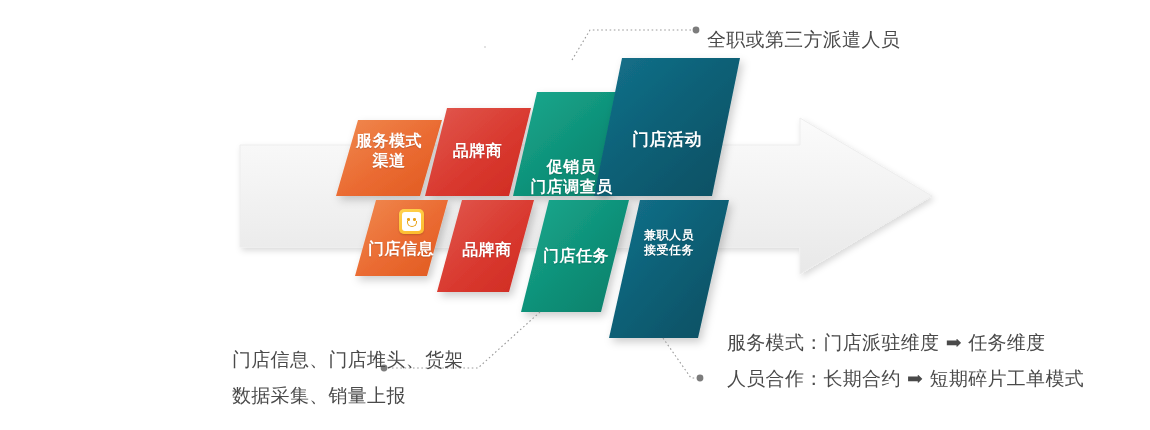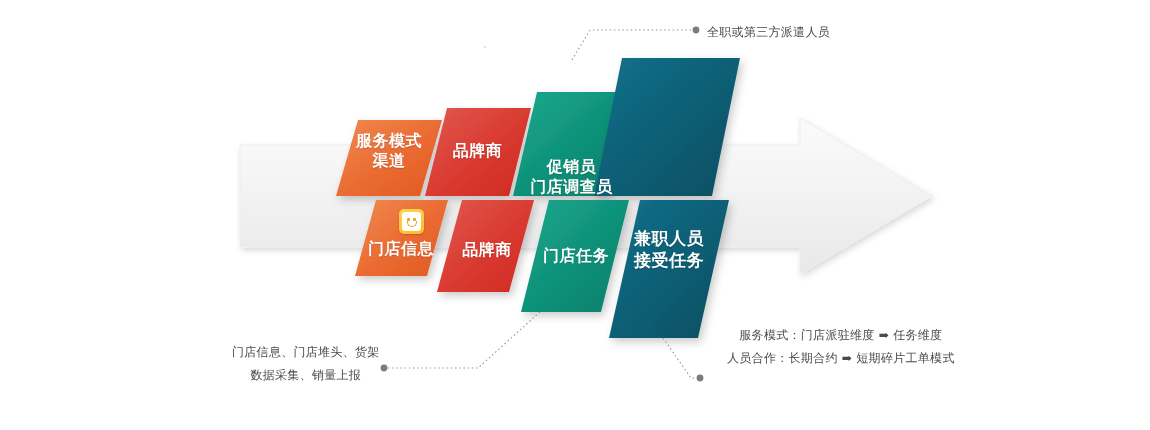--- a/index.html
+++ b/index.html
@@ -32,25 +32,24 @@
     line-height: 1.28;
     white-space: pre-line;
     letter-spacing: 0.5px;
     text-shadow: 0 1px 1px rgba(0,0,0,0.18);
     pointer-events: none;
   }
   .annot {
     position: absolute;
     color: #4a4a4a;
     font-family: "DejaVu Serif", "Liberation Serif", serif;
-    font-size: 12px;
+    font-size: 19px;
     line-height: 1.9;
     white-space: pre-line;
     letter-spacing: 0.3px;
-    text-align: center;
   }
   .smiley-icon {
     position: absolute;
     width: 25px; height: 25px;
     border-radius: 5px;
     background: linear-gradient(160deg,#ffd24d 0%, #fdbb2d 100%);
     box-shadow: 0 1px 2px rgba(0,0,0,0.18);
   }
   .smiley-icon .face {
     position: absolute;
@@ -166,36 +165,37 @@
   </svg>
 
   <div class="label-box" style="left:336px; top:131px; width:106px; font-size:16px;">服务模式
 渠道</div>
 
   <div class="label-box" style="left:424px; top:141px; width:107px; font-size:16px;">品牌商</div>
 
   <div class="label-box" style="left:512px; top:123px; width:119px; font-size:16px;margin-top:34px;">促销员
 门店调查员</div>
 
+  <div class="label-box" style="left:596px; top:129px; width:142px; font-size:17px;">门店活动</div>
 
   <div class="smiley-icon" style="left:399px; top:209px;">
     <div class="face">
       <div class="eye l"></div>
       <div class="eye r"></div>
       <div class="mouth"></div>
     </div>
   </div>
 
   <div class="label-box" style="left:355px; top:239px; width:92px; font-size:16px;">门店信息</div>
 
   <div class="label-box" style="left:440px; top:240px; width:94px; font-size:16px;">品牌商</div>
 
   <div class="label-box" style="left:523px; top:246px; width:106px; font-size:16px;">门店任务</div>
 
-  <div class="label-box" style="left:612px; top:228px; width:114px; font-size:17px;">兼职人员
+  <div class="label-box" style="left:612px; top:228px; width:114px; font-size:12px;">兼职人员
 接受任务</div>
 
   <div class="annot" style="left:707px; top:21px;">全职或第三方派遣人员</div>
 
   <div class="annot" style="left:232px; top:341px;">门店信息、门店堆头、货架
 数据采集、销量上报</div>
 
   <div class="annot" style="left:727px; top:324px;">服务模式：门店派驻维度 ➡ 任务维度
 人员合作：长期合约 ➡ 短期碎片工单模式</div>
 

